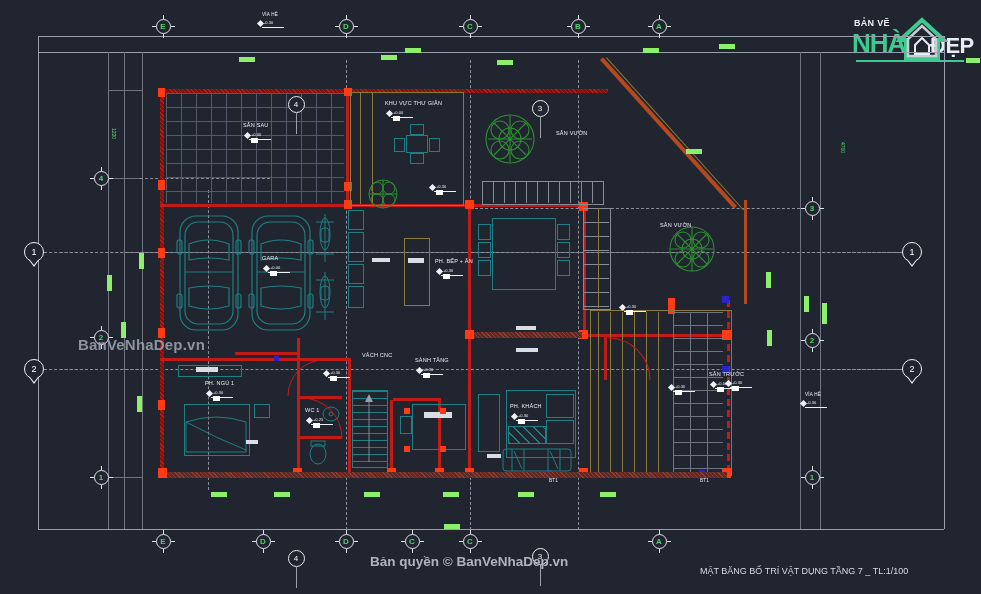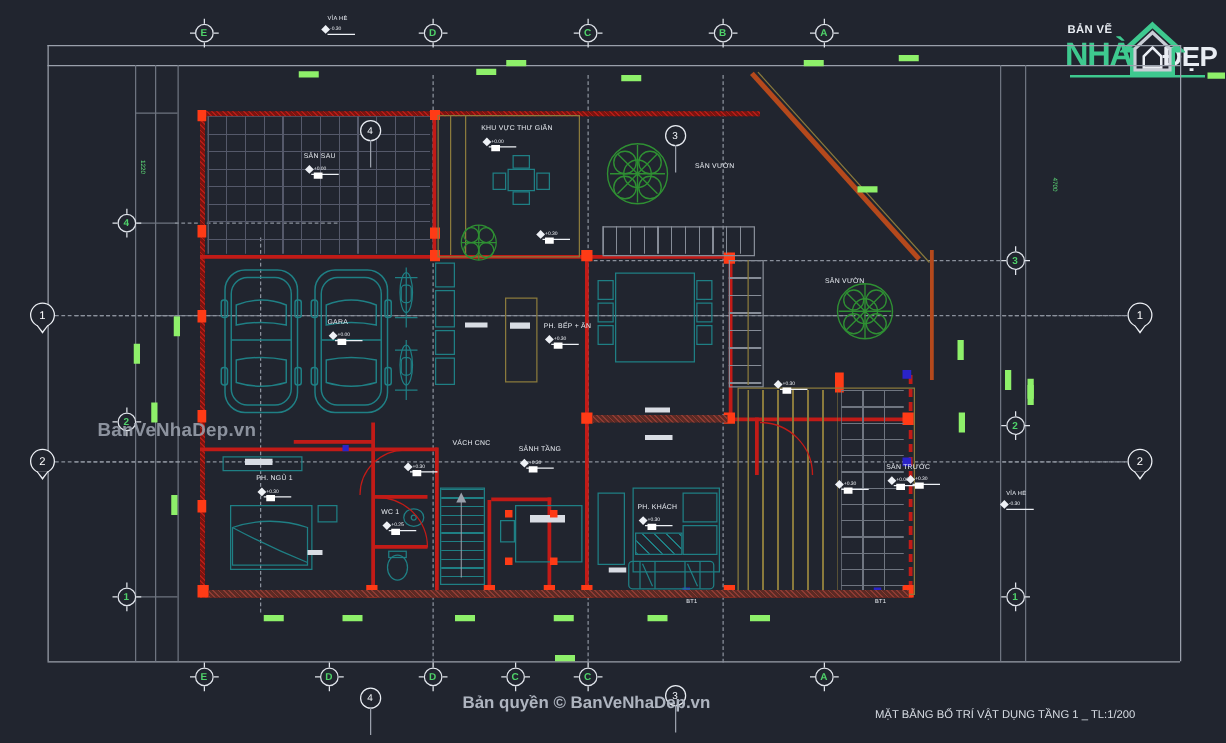--- a/index.html
+++ b/index.html
@@ -603,15 +603,15 @@
       <div class="eltag" style="left: 726px; top: 378px;">
         <div class="dia"></div>
         <div class="num">+0.30</div>
         <div class="bar"></div>
         <div class="box"></div>
       </div>
     </div>
 
   <div id="watermark">BanVeNhaDep.vn</div>
   <div id="copyright">Bản quyền © BanVeNhaDep.vn</div>
-  <div id="plantitle">MẶT BẰNG BỐ TRÍ VẬT DỤNG TẦNG 1 _ TL:1/200</div>
+  <div id="plantitle">MẶT BẰNG BỐ TRÍ VẬT DỤNG TẦNG 7 _ TL:1/100</div>
 
 </div>
 
 </body></html>

